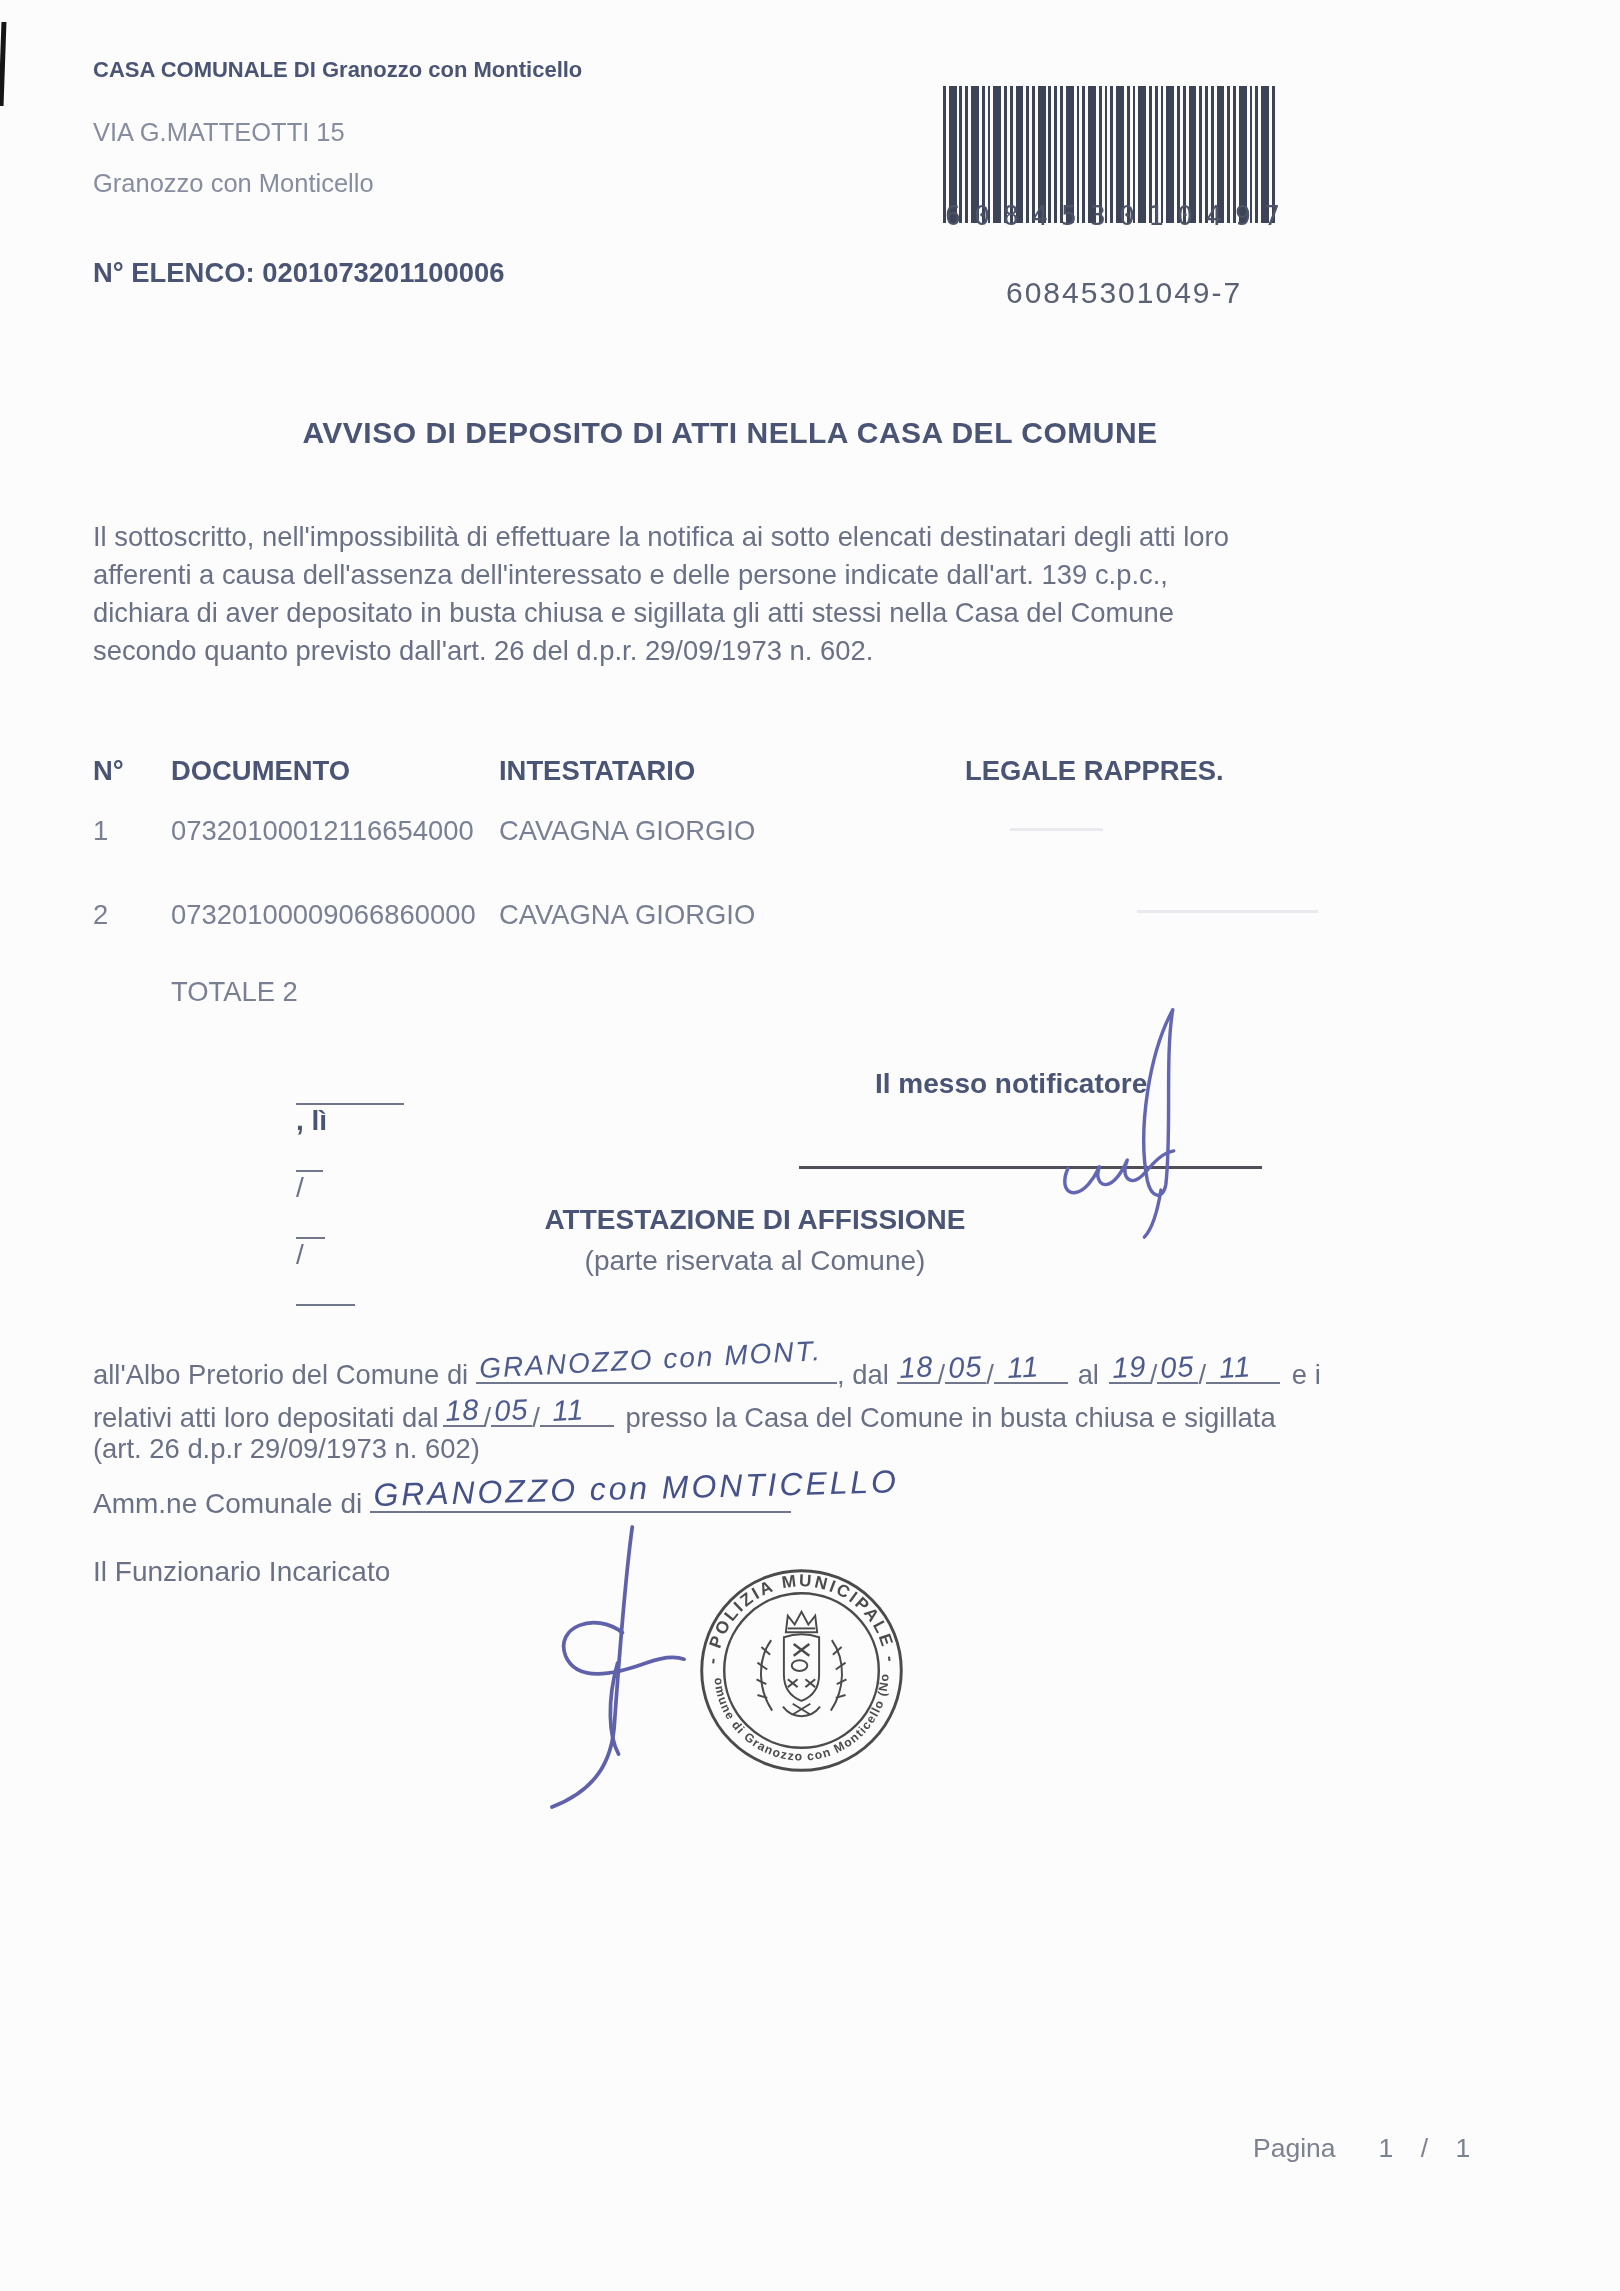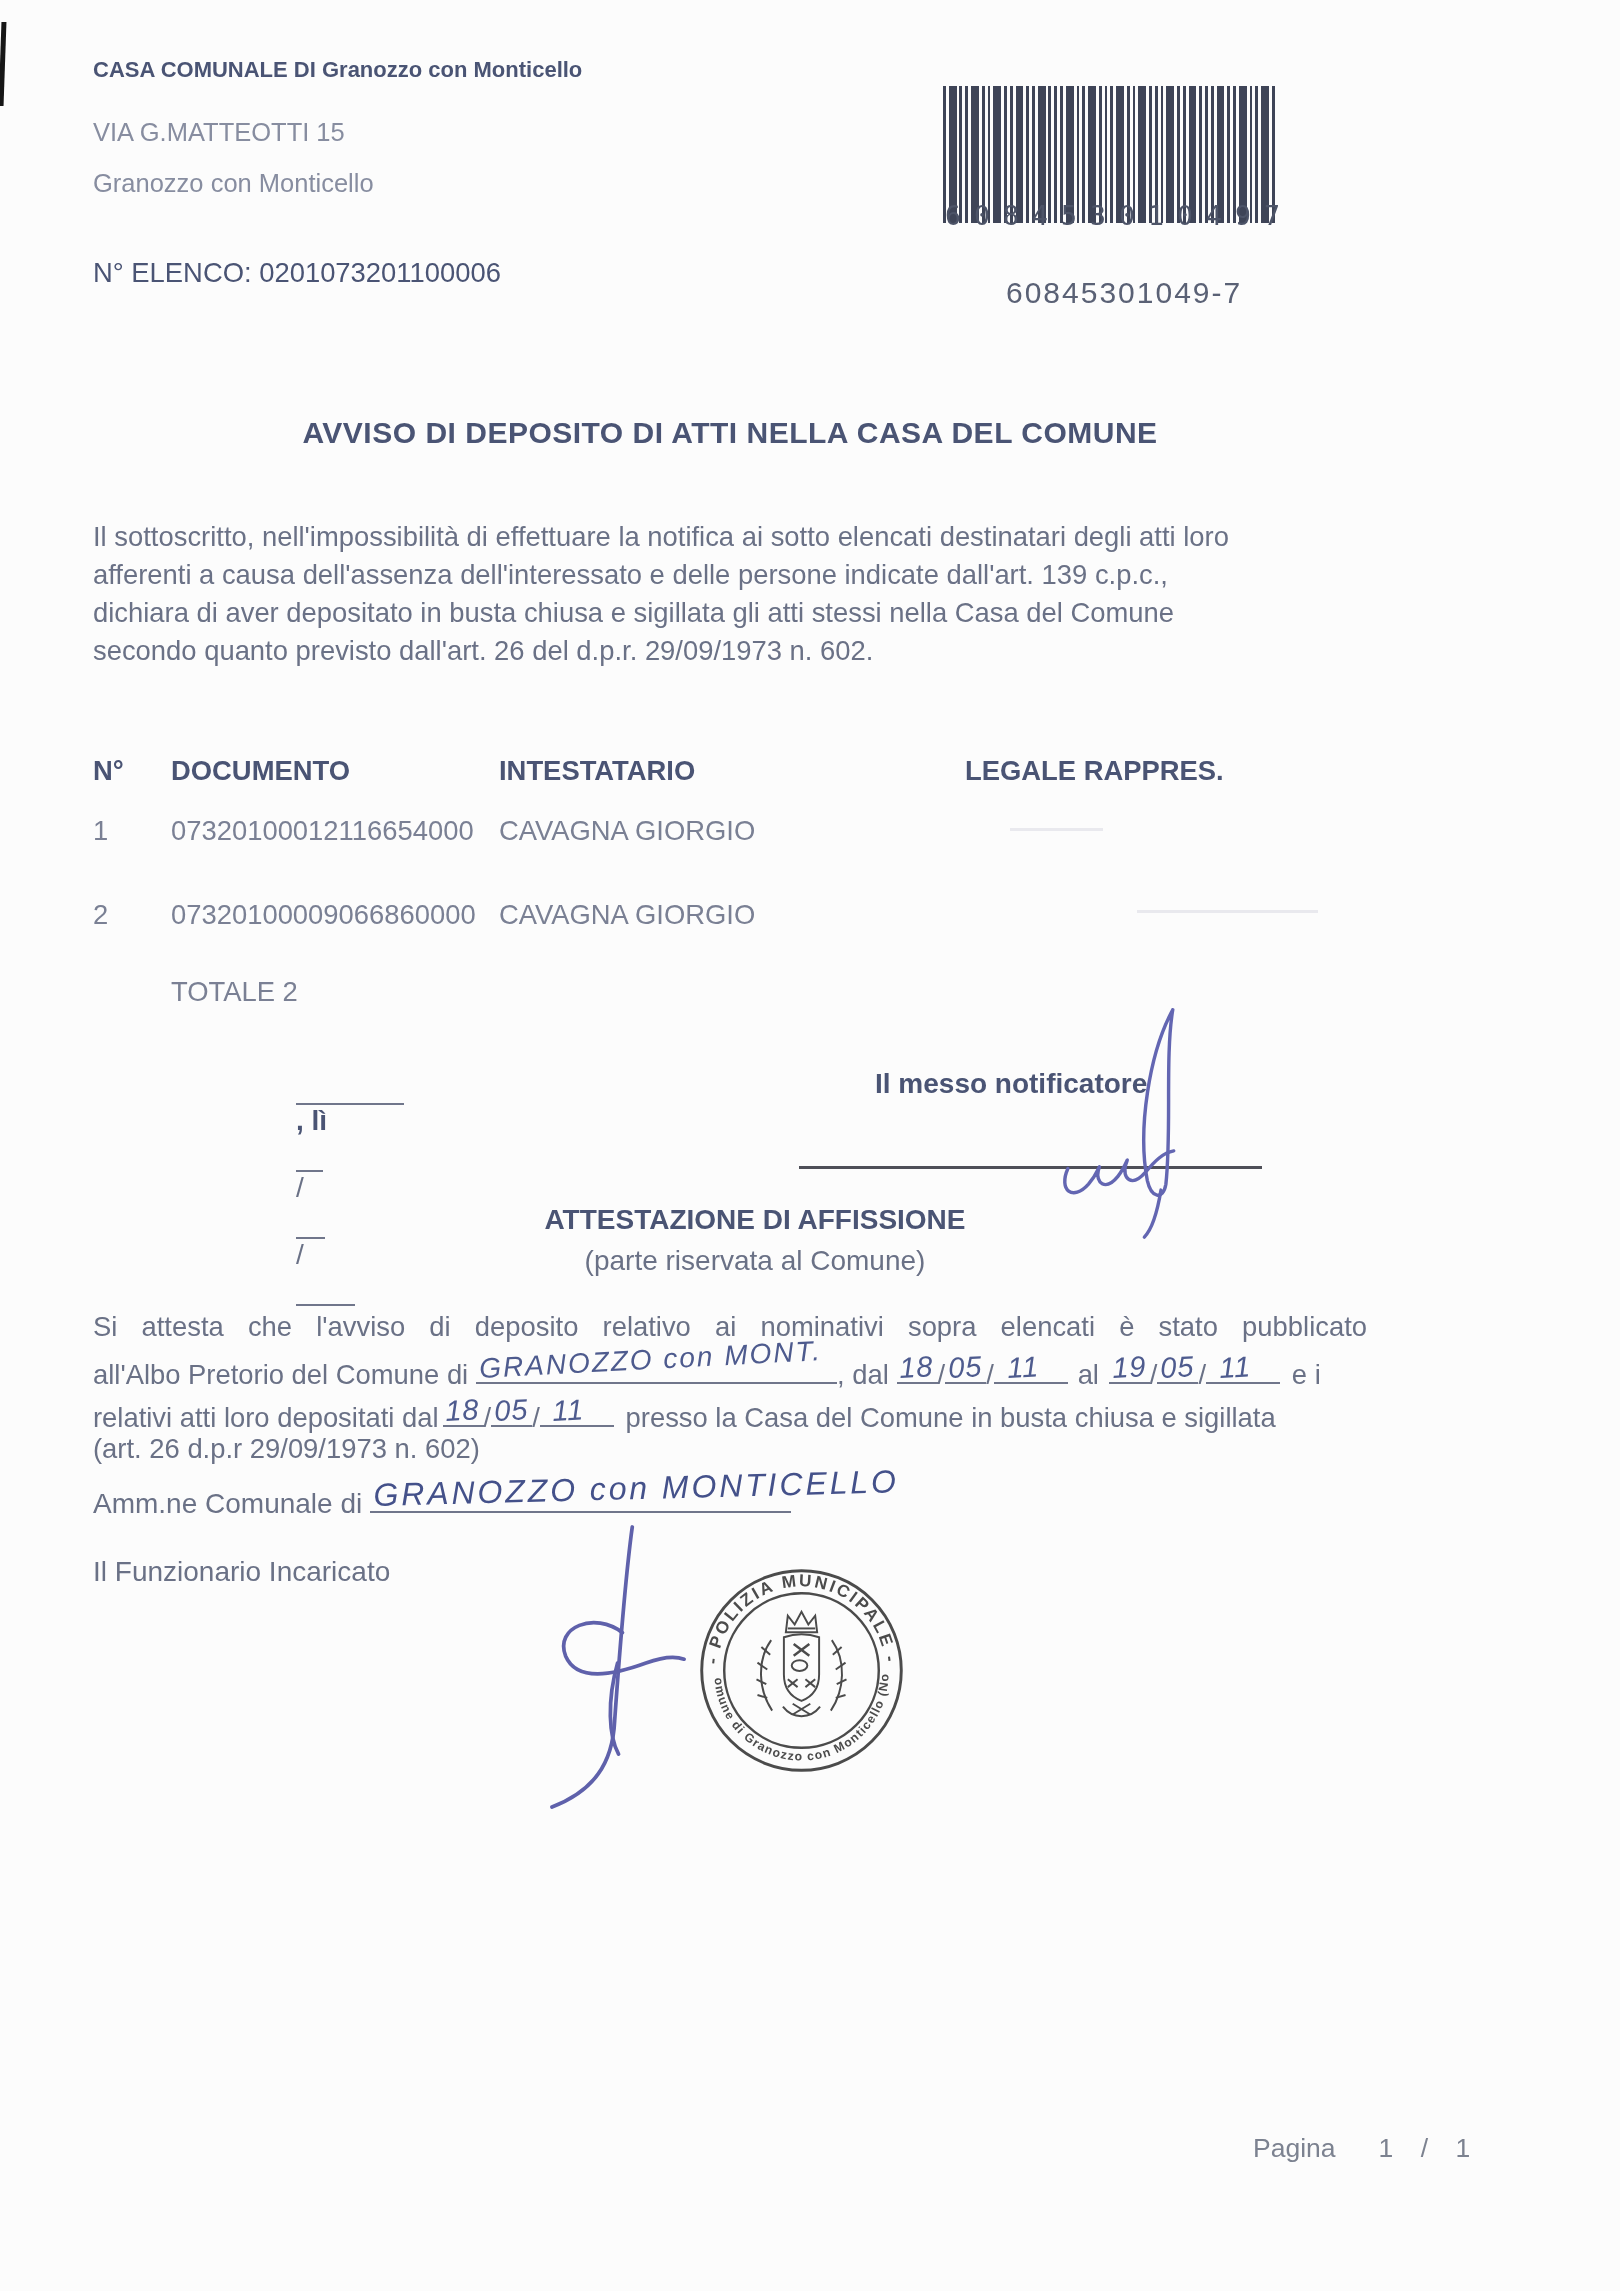--- a/index.html
+++ b/index.html
@@ -19,21 +19,21 @@
     position:relative;width:1620px;height:2292px;background:#fcfcfc;
     font-family:"Liberation Sans","DejaVu Sans",sans-serif;
     color:var(--c-body);overflow:hidden;
   }
   .abs{position:absolute;}
   .bold{font-weight:bold;color:var(--c-bold);}
   
   .org-name{left:93px;top:57px;font-size:22px;font-weight:bold;color:var(--c-bold);}
   .org-address{left:93px;top:118px;font-size:25.5px;color:var(--c-light);}
   .org-city{left:93px;top:169px;font-size:25.5px;color:var(--c-light);}
-  .elenco{left:93px;top:257px;font-size:27.4px;font-weight:normal;color:var(--c-bold);}
+  .elenco{left:93px;top:257px;font-size:27.4px;font-weight:bold;color:var(--c-bold);}
   
   .barcode{left:943px;top:86px;width:339px;}
   .bc-bars{display:flex;align-items:stretch;height:137px;gap:2.9px;color:var(--c-bars);}
   .bc-bar{background:currentColor;height:100%;}
   .bc-digits{display:flex;justify-content:space-between;margin-top:-25.5px;background:#fcfcfc;
     padding:2px 2px 0 2px;font-family:"DejaVu Sans Mono",monospace;font-size:26.5px;color:#4d5468;}
   .bc-number{margin-top:45px;margin-left:63px;font-size:30px;letter-spacing:2px;color:#5a6175;}
   
   .doc-title{left:93px;top:416px;width:1274px;text-align:center;font-size:30px;
     font-weight:bold;color:var(--c-bold);letter-spacing:0.5px;}
@@ -211,21 +211,20 @@
     <g fill="none" stroke="#6366b2" stroke-width="3.5" stroke-linecap="round">
       <path d="M162,8 C138,52 126,130 136,182 C140,200 152,203 155,186 C161,132 154,56 162,8"></path>
       <path d="M55,170 C45,192 60,204 76,186 C86,174 89,162 86,172 C83,184 93,194 106,178 C114,168 118,154 114,166 C110,180 120,190 134,174 C144,162 152,154 163,152"></path>
       <path d="M150,192 C146,216 141,232 133,240"></path>
     </g>
   </svg>
 
   <div class="abs att-head">ATTESTAZIONE DI AFFISSIONE</div>
   <div class="abs att-sub">(parte riservata al Comune)</div>
 
-  <div class="abs att-line att-l1">Si attesta che l'avviso di deposito relativo ai nominativi sopra elencati è stato pubblicato</div>
 
   <div class="abs att-line att-l2">
     <span>all'Albo Pretorio del Comune di</span>
     <span class="blank" style="width:361px;margin-left:7.8px">
       <span class="hand hand-comune">GRANOZZO con MONT.</span>
     </span>
     <span style="margin-right:7.8px">, dal</span>
     <span class="blank" style="width:41px">
       <span class="hand">18</span>
     </span>

